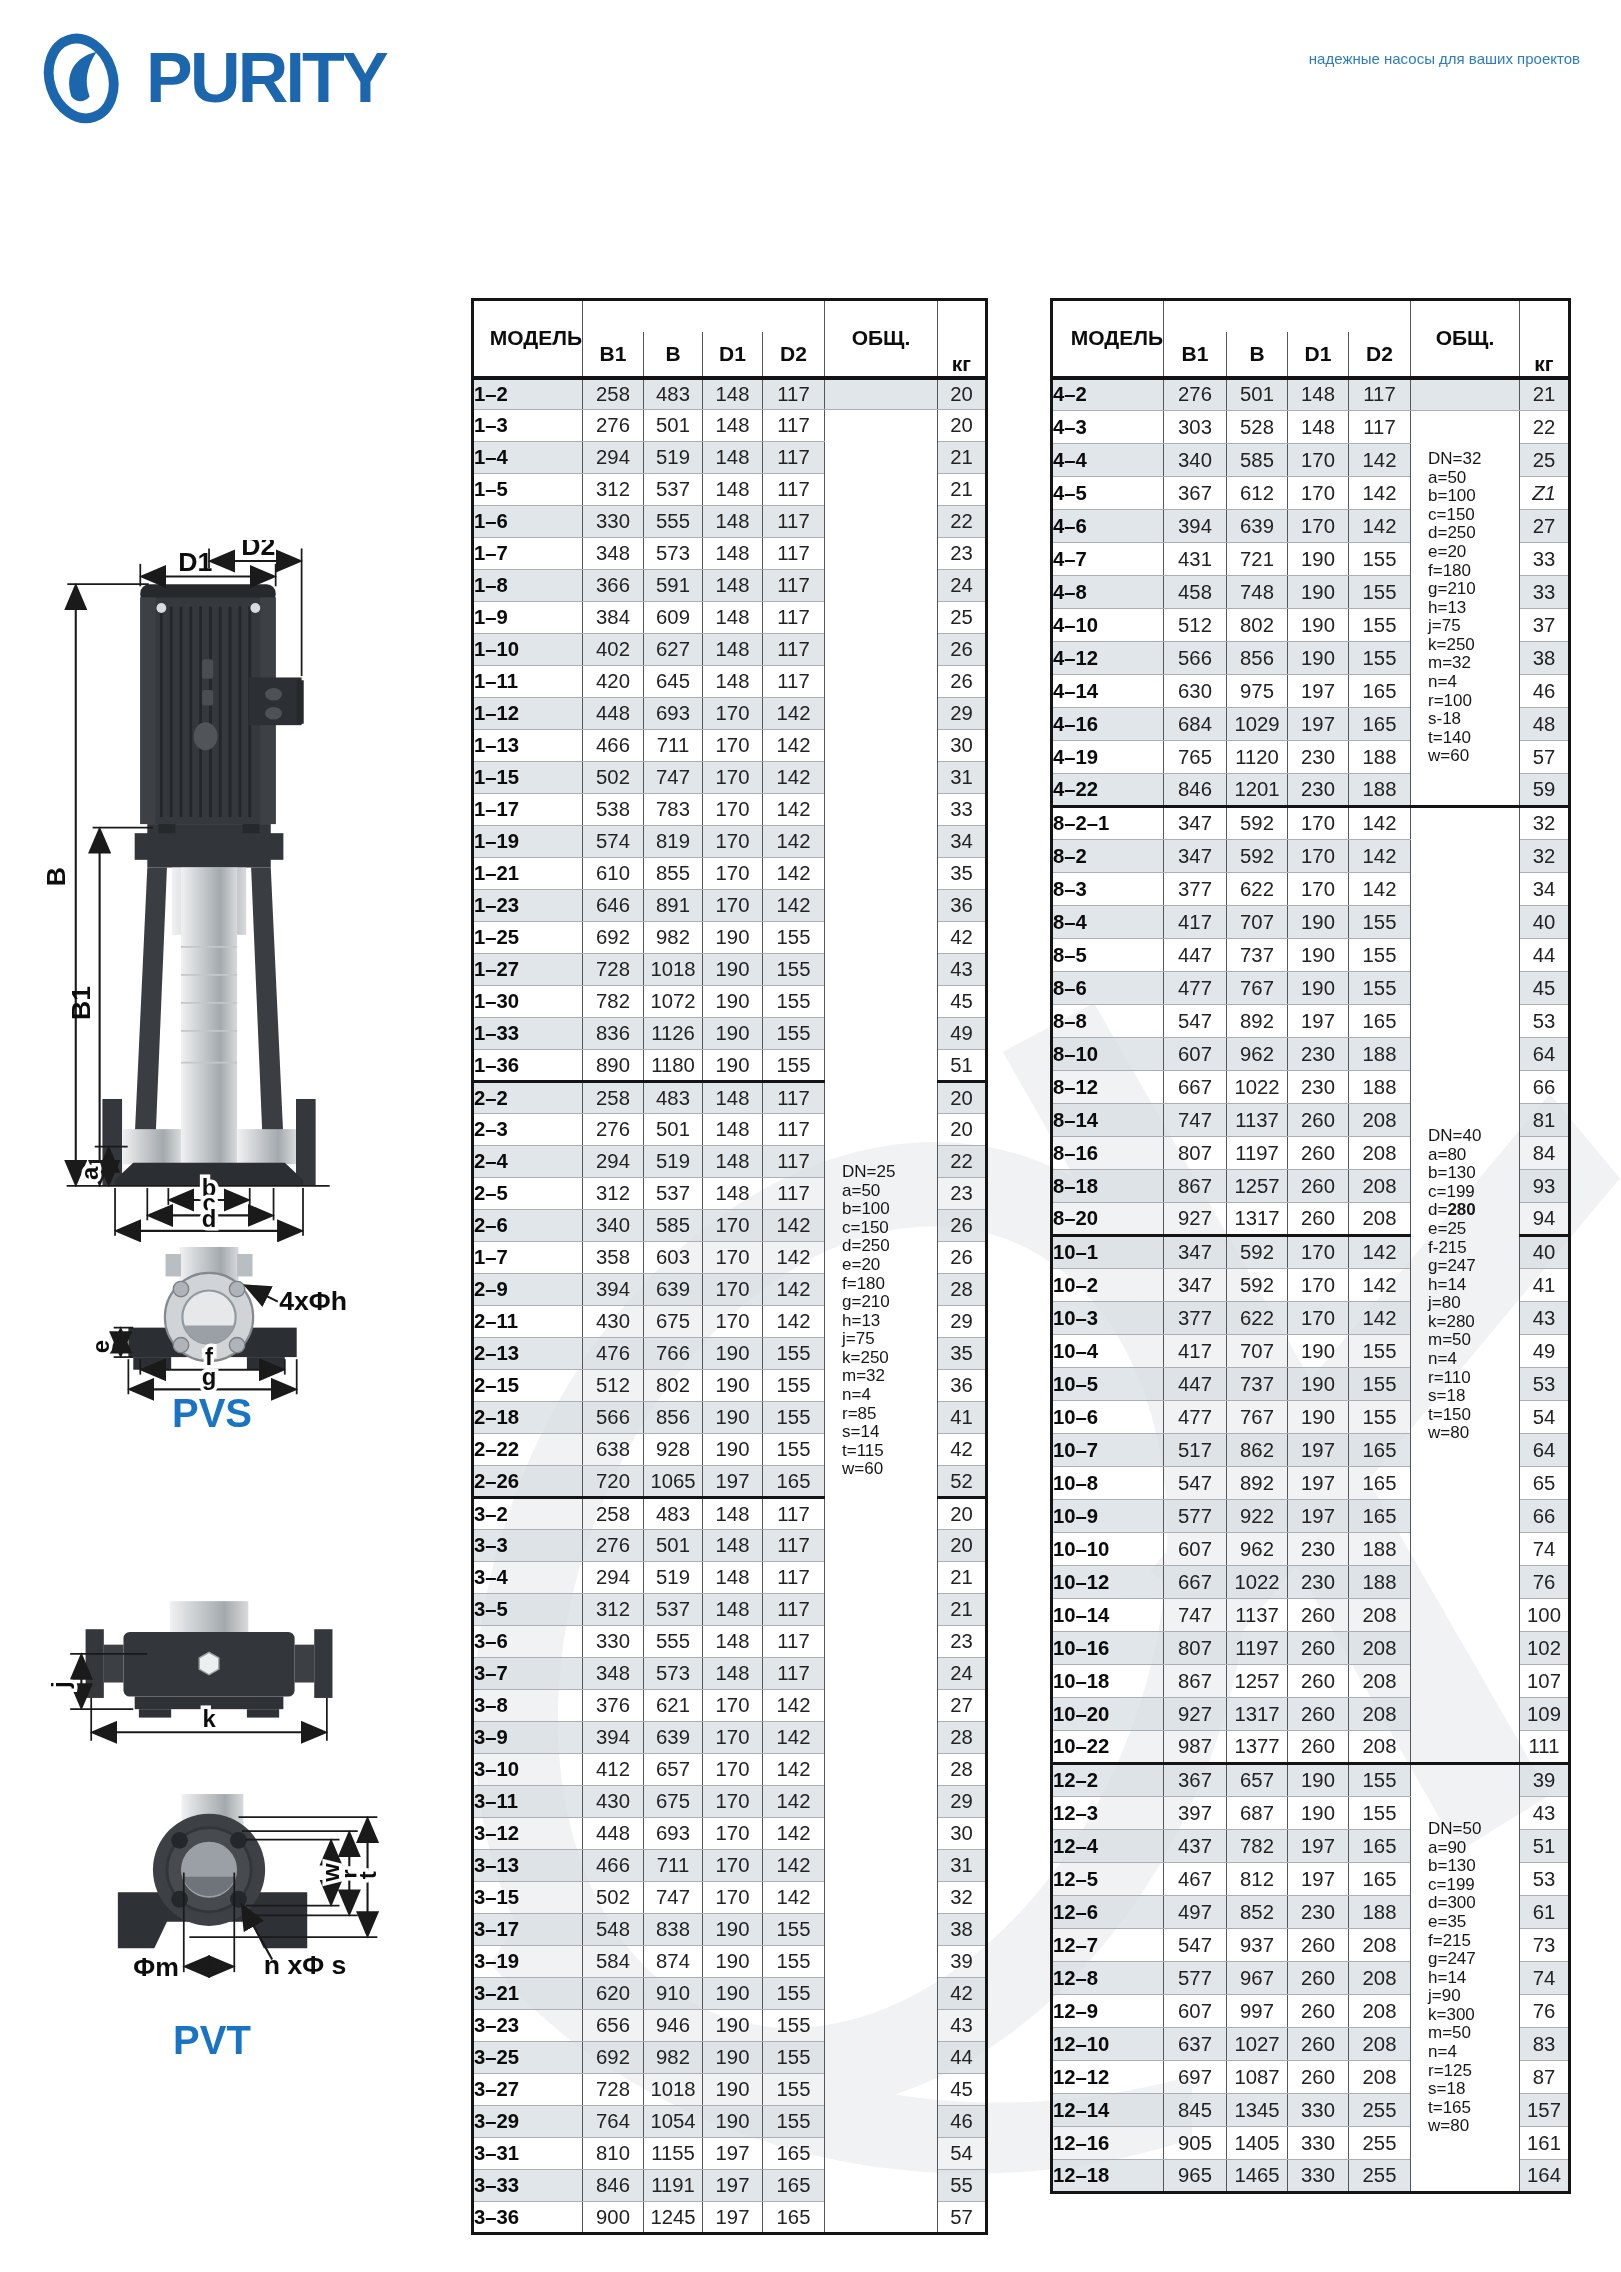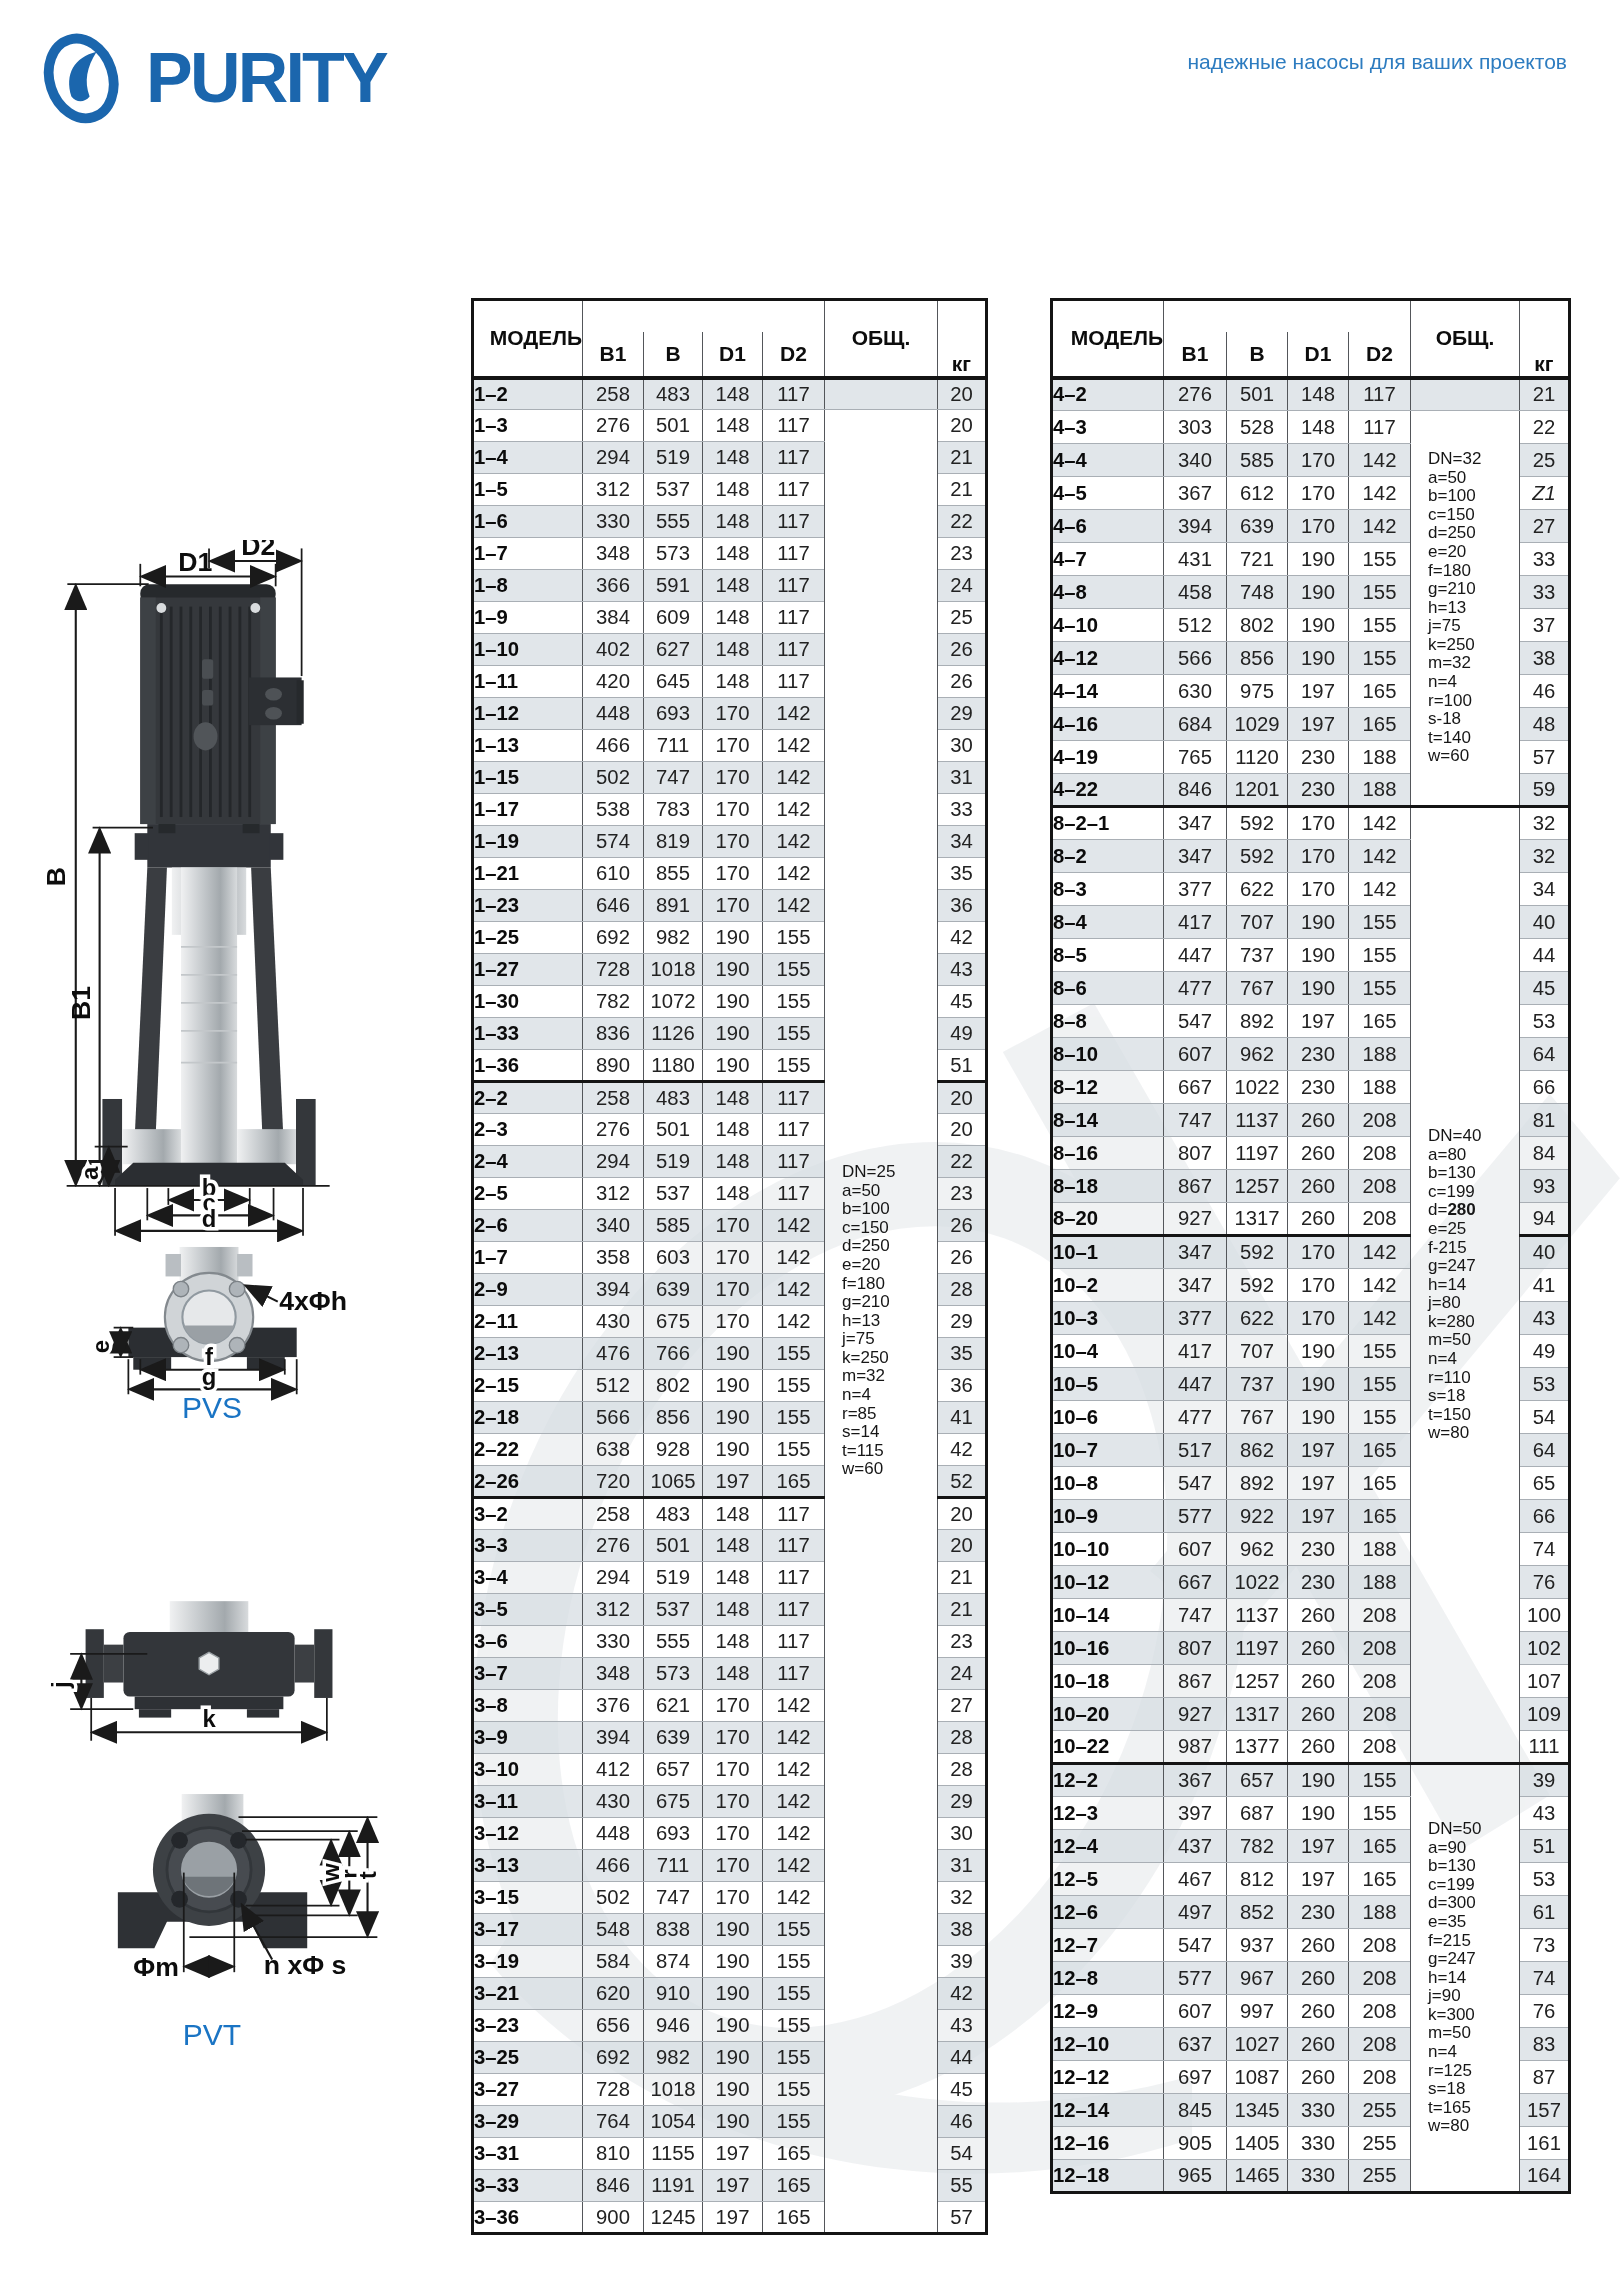--- a/index.html
+++ b/index.html
@@ -6,24 +6,24 @@
     --brand:#1b66ad; --accent:#1a74c4; --shade:rgba(214,220,226,.72);
     --line-strong:#141414; --line-v:#53565a; --line-h:#a9afb5; --ink:#1c1c1c;
   }
   html,body{margin:0;padding:0}
   .page{position:relative;width:1622px;height:2273px;background:#fff;overflow:hidden;
         font-family:"Liberation Sans",sans-serif;color:var(--ink)}
   .watermark{position:absolute;left:0;top:0;z-index:0}
   
   .logo{position:absolute;left:35px;top:28px;display:flex;align-items:center;gap:13px;z-index:2}
   .logo-text{font-size:70px;font-weight:800;letter-spacing:-2.8px;color:var(--brand)}
-  .tagline{position:absolute;top:50px;right:55px;font-size:21px;color:#2d7cc0;z-index:2}
+  .tagline{position:absolute;top:50px;right:42px;font-size:15px;color:#2d7cc0;z-index:2}
   
   .fig-label{position:absolute;z-index:2;width:140px;text-align:center;
-             font-size:30px;font-weight:400;color:var(--accent)}
+             font-size:40px;font-weight:700;color:var(--accent)}
   #pvs-label{left:142px;top:1391px}
   #pvt-label{left:142px;top:2018px}
   .figs{position:absolute;left:28px;top:540px;z-index:1}
   
   .tbl{position:absolute;top:298px;border-collapse:collapse;table-layout:fixed;z-index:1;
        border:3.5px solid var(--line-strong)}
   .tbl-left{left:471px;width:514px}
   .tbl-right{left:1050px;width:518px}
   .tbl th,.tbl td{border-right:1.4px solid var(--line-v);border-left:1.4px solid var(--line-v);
        border-bottom:1.4px solid var(--line-h);padding:0;overflow:hidden}

